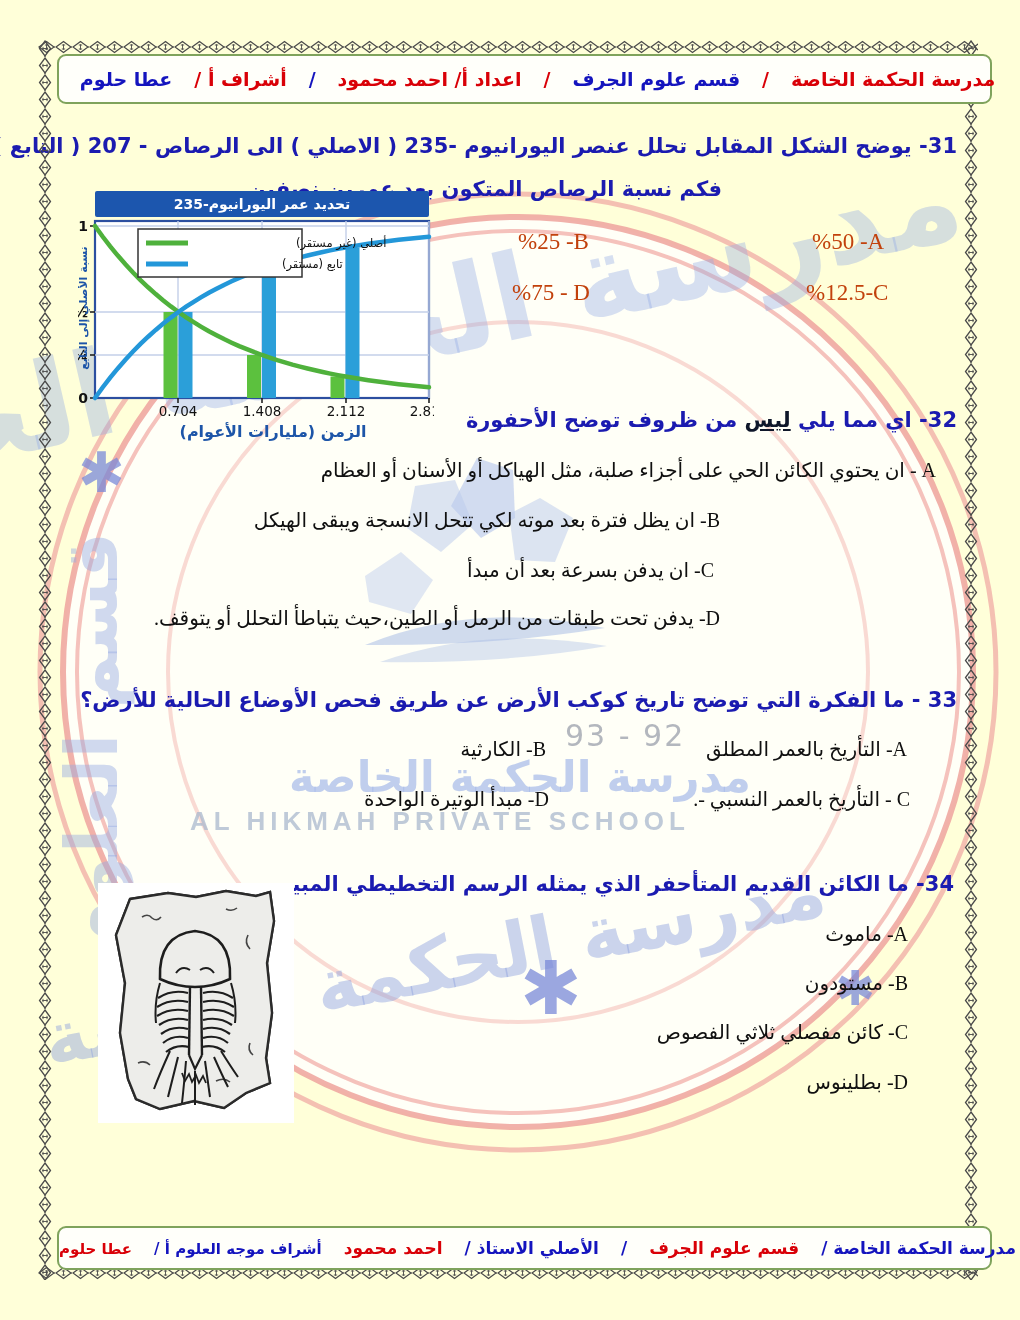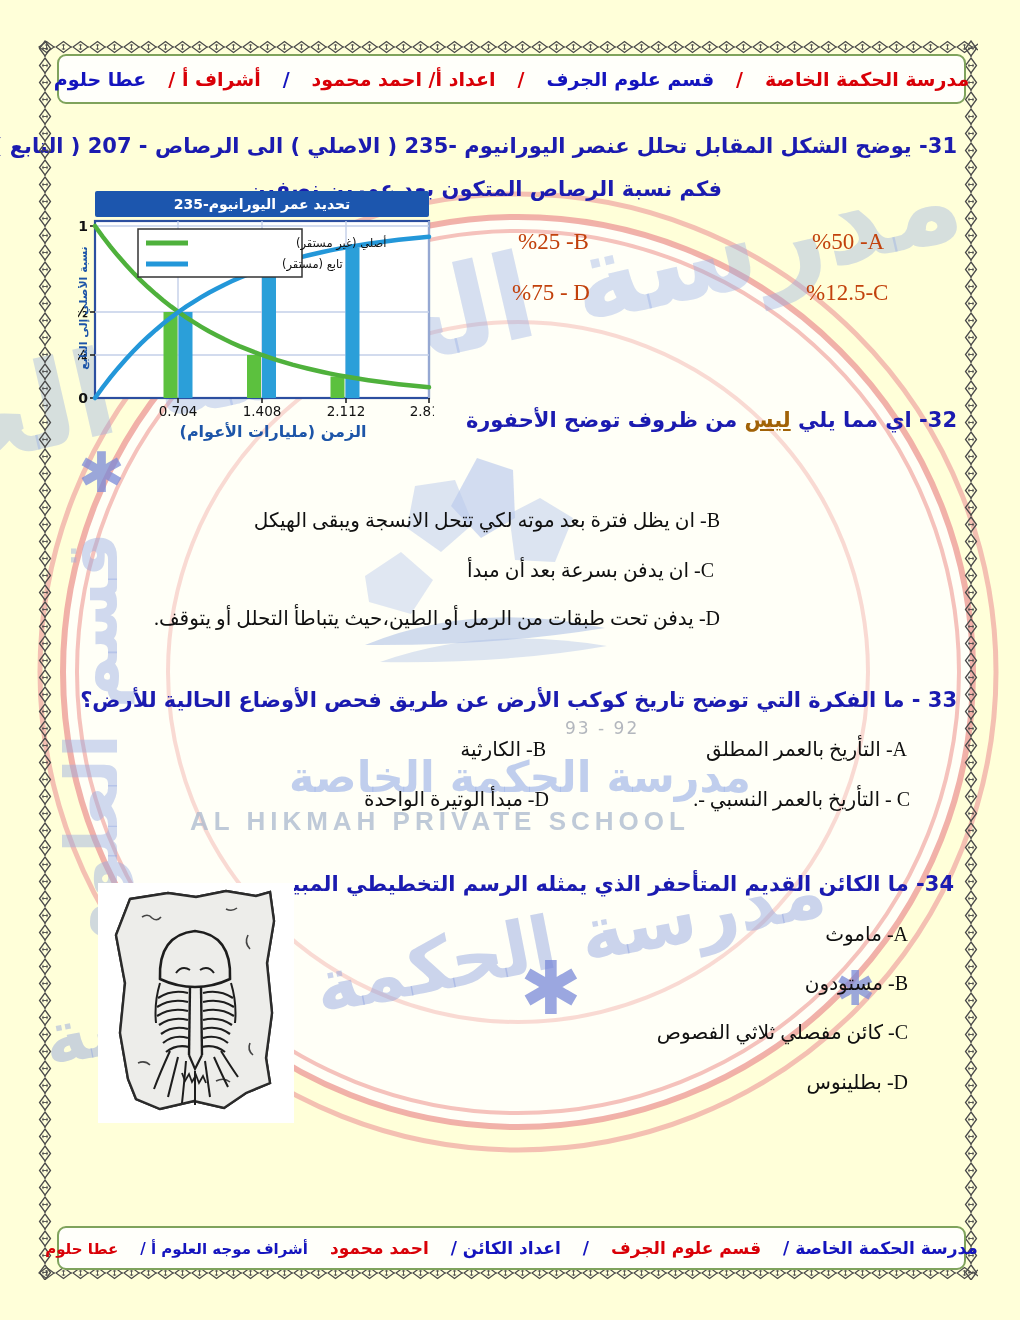--- a/index.html
+++ b/index.html
@@ -3,44 +3,44 @@
 <meta charset="utf-8">
 <style>
   html,body{margin:0;padding:0;}
   body{font-family:"DejaVu Sans",sans-serif;}
   .page{position:relative;width:1020px;height:1320px;background:#FFFFD9;overflow:hidden;}
   .abs{position:absolute;}
   
   .frame{position:absolute;z-index:3;}
   
   .bannerbox{position:absolute;left:57px;width:905px;background:#fffffa;border:2px solid #7fa35c;
-    border-radius:9px;display:flex;align-items:center;justify-content:center;z-index:4;}
+    border-radius:9px;display:flex;align-items:center;justify-content:center;z-index:4;padding-left:26px;}
   .bannerline{direction:rtl;text-align:center;font-weight:bold;font-size:19px;white-space:nowrap;}
   .seg{margin:0 11px;}
   .seg.red{color:#d90007;}
   .seg.blue{color:#1414be;}
   .seg.small{font-size:15px;}
   
   .qhead{direction:rtl;text-align:right;font-weight:bold;color:#1b1bb0;font-size:21px;
     position:absolute;white-space:nowrap;z-index:2;}
   .opt{direction:rtl;text-align:right;color:#101010;font-size:20px;position:absolute;white-space:nowrap;
     font-family:"Liberation Serif","DejaVu Sans",serif;z-index:2;}
   .ansnum{position:absolute;color:#c2410c;font-size:23px;z-index:2;
     font-family:"Liberation Serif","DejaVu Sans",serif;direction:ltr;}
-  .emph-red{color:#a16207;text-decoration:underline;}
+  .emph-red{color:#0f172a;text-decoration:underline;}
   
   .wm{position:absolute;z-index:0;pointer-events:none;}
   .wm-callig-top{left:90px;top:225px;width:880px;font-size:118px;font-weight:bold;
     color:rgba(148,170,228,.38);transform:rotate(-13deg);direction:rtl;white-space:nowrap;}
   .wm-name{left:220px;top:752px;width:600px;text-align:center;font-size:43px;font-weight:bold;
     color:rgba(158,180,232,.65);letter-spacing:6px;direction:rtl;white-space:nowrap;}
   .wm-en{left:190px;top:806px;width:660px;text-align:left;font-size:26px;font-weight:bold;
     color:rgba(170,184,206,.75);letter-spacing:5px;white-space:nowrap;
     font-family:"Liberation Sans","DejaVu Sans",sans-serif;}
-  .wm-years{left:565px;top:718px;font-size:17px;color:rgba(160,165,175,.8);letter-spacing:2px;text-align:right;}
+  .wm-years{left:565px;top:718px;font-size:30px;color:rgba(160,165,175,.8);letter-spacing:2px;text-align:right;}
   .wm-callig-bottom{left:210px;top:905px;width:620px;font-size:74px;font-weight:bold;
     color:rgba(140,160,222,.45);transform:rotate(-11deg);direction:rtl;white-space:nowrap;}
   .wm-left-vert{left:-108px;top:690px;width:400px;font-size:72px;font-weight:bold;
     color:rgba(150,170,226,.45);transform:rotate(-90deg);direction:rtl;white-space:nowrap;}
   .wm-star{color:rgba(122,138,216,.75);font-size:56px;}
 </style>
 </head>
 <body>
 
 <div class="page">
@@ -173,20 +173,21 @@
       <text x="351" y="228">2.816</text>
     </g>
 
     <text x="195" y="249" text-anchor="middle" fill="#1d55a8" font-size="16" font-weight="bold" style="direction:rtl">الزمن (مليارات الأعوام)</text>
     <text transform="rotate(-90)" x="-120" y="9" text-anchor="middle" fill="#1d55a8" font-size="11" font-weight="bold" style="direction:rtl">نسبة الأصلي إلى التابع</text>
   </svg>
 
   <div class="qhead" style="top:408px;right:63px;">
     <span>32- اي مما يلي </span><span class="emph-red">ليس</span><span> من ظروف توضح الأحفورة</span>
   </div>
+  <div class="opt" style="top:458px;right:84px;">A - ان يحتوي الكائن الحي على أجزاء صلبة، مثل الهياكل أو الأسنان أو العظام</div>
   <div class="opt" style="top:508px;right:300px;">B- ان يظل فترة بعد موته لكي تتحل الانسجة ويبقى الهيكل</div>
   <div class="opt" style="top:558px;right:306px;">C- ان يدفن بسرعة بعد أن مبدأ</div>
   <div class="opt" style="top:606px;right:300px;">D- يدفن تحت طبقات من الرمل أو الطين،حيث يتباطأ التحلل أو يتوقف.</div>
 
   <div class="qhead" style="top:688px;right:63px;">33 - ما الفكرة التي توضح تاريخ كوكب الأرض عن طريق فحص الأوضاع الحالية للأرض؟</div>
   <div class="opt" style="top:737px;right:113px;">A- التأريخ بالعمر المطلق</div>
   <div class="opt" style="top:737px;right:474px;">B- الكارثية</div>
   <div class="opt" style="top:787px;right:110px;">C - التأريخ بالعمر النسبي -.</div>
   <div class="opt" style="top:787px;right:471px;">D- مبدأ الوتيرة الواحدة</div>
 
@@ -244,16 +245,16 @@
         <path d="M97,188 L97,222" stroke-width="2"></path>
       <path d="M107,178 Q110,200 112,214" stroke-width="2"></path>
         <path d="M116,174 Q124,192 130,204" stroke-width="2"></path>
       <path d="M123,168 Q133,184 140,194" stroke-width="2"></path>
 
       <path d="M84,190 l3,8 l4,-7 l3,8 l4,-7 l3,8 l4,-7 l3,7" stroke-width="1.8"></path>
     </g>
   </svg>
 
   <div class="bannerbox" style="top:1226px;height:40px;">
-    <div class="bannerline" id="footer-line" style="font-size:17px;"><span class="seg blue">مدرسة الحكمة الخاصة /</span><span class="seg red">قسم علوم الجرف</span><span class="seg blue">/</span><span class="seg blue">اعداد الكائن /</span><span class="seg red">احمد محمود</span><span class="seg blue small">أشراف موجه العلوم أ /</span><span class="seg red small">عطا حلوم</span></div>
+    <div class="bannerline" id="footer-line" style="font-size:17px;"><span class="seg blue">مدرسة الحكمة الخاصة /</span><span class="seg red">قسم علوم الجرف</span><span class="seg blue">/</span><span class="seg blue">الأصلي الاستاذ /</span><span class="seg red">احمد محمود</span><span class="seg blue small">أشراف موجه العلوم أ /</span><span class="seg red small">عطا حلوم</span></div>
   </div>
 
 </div>
 
 </body></html>

